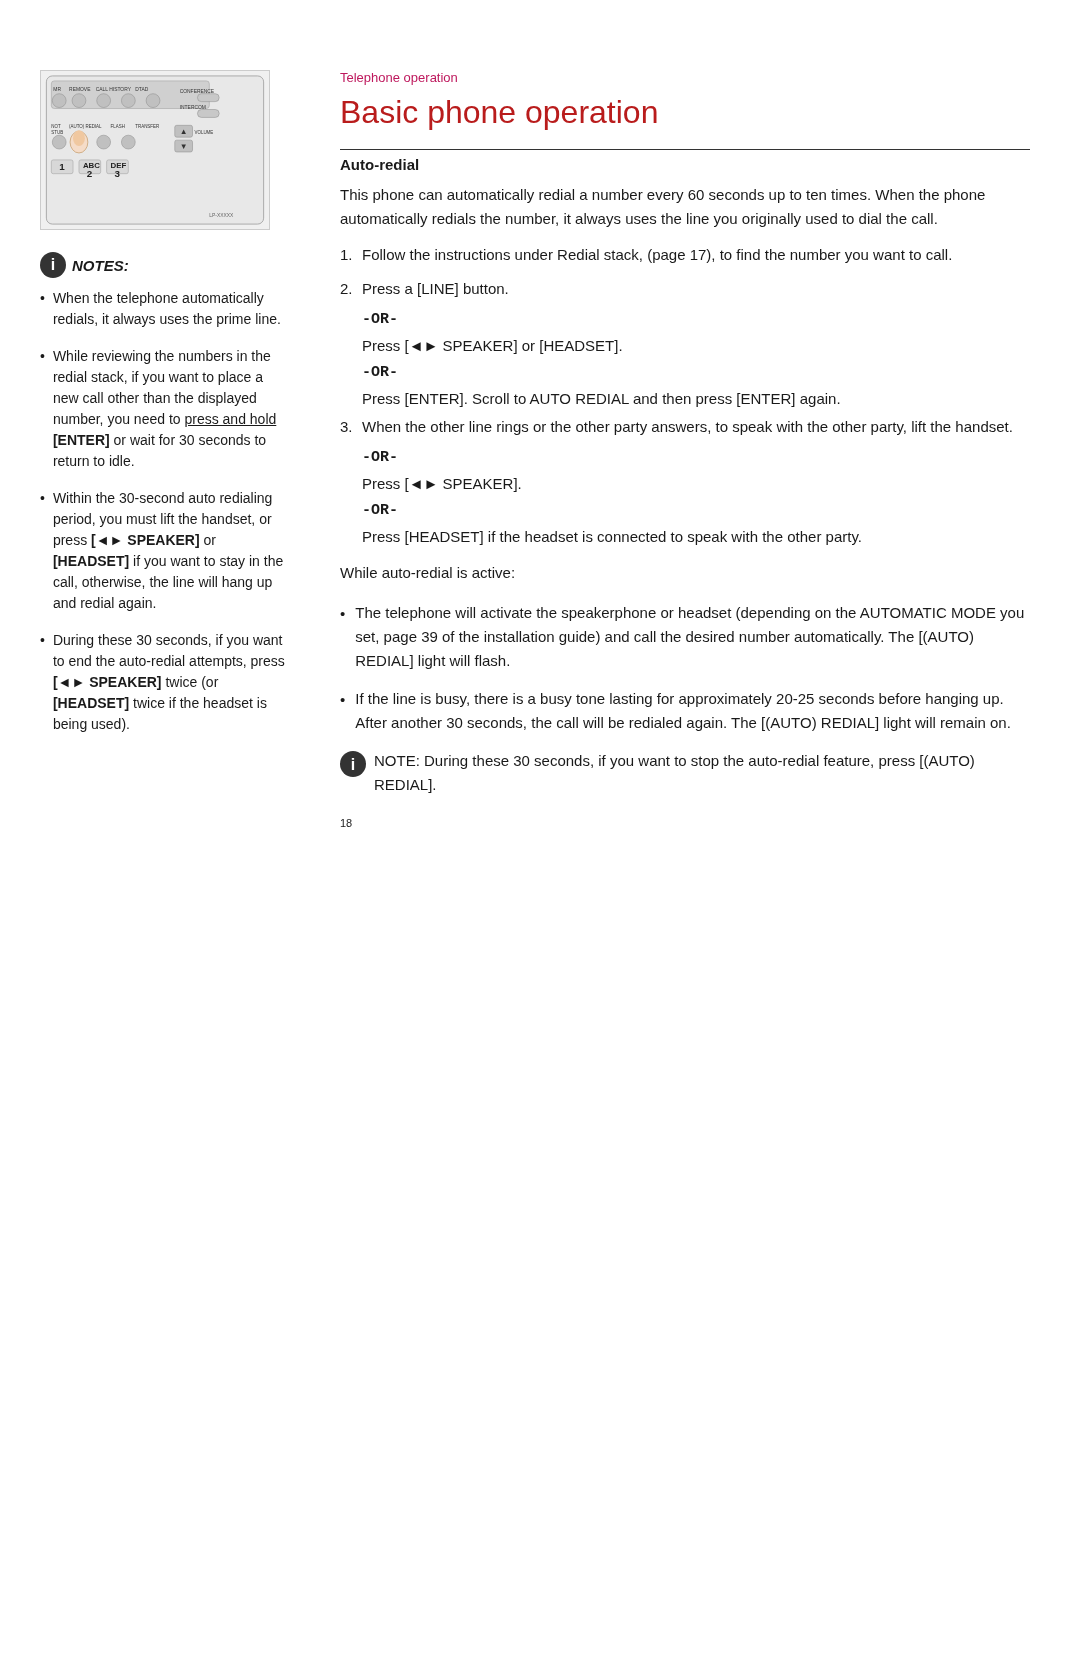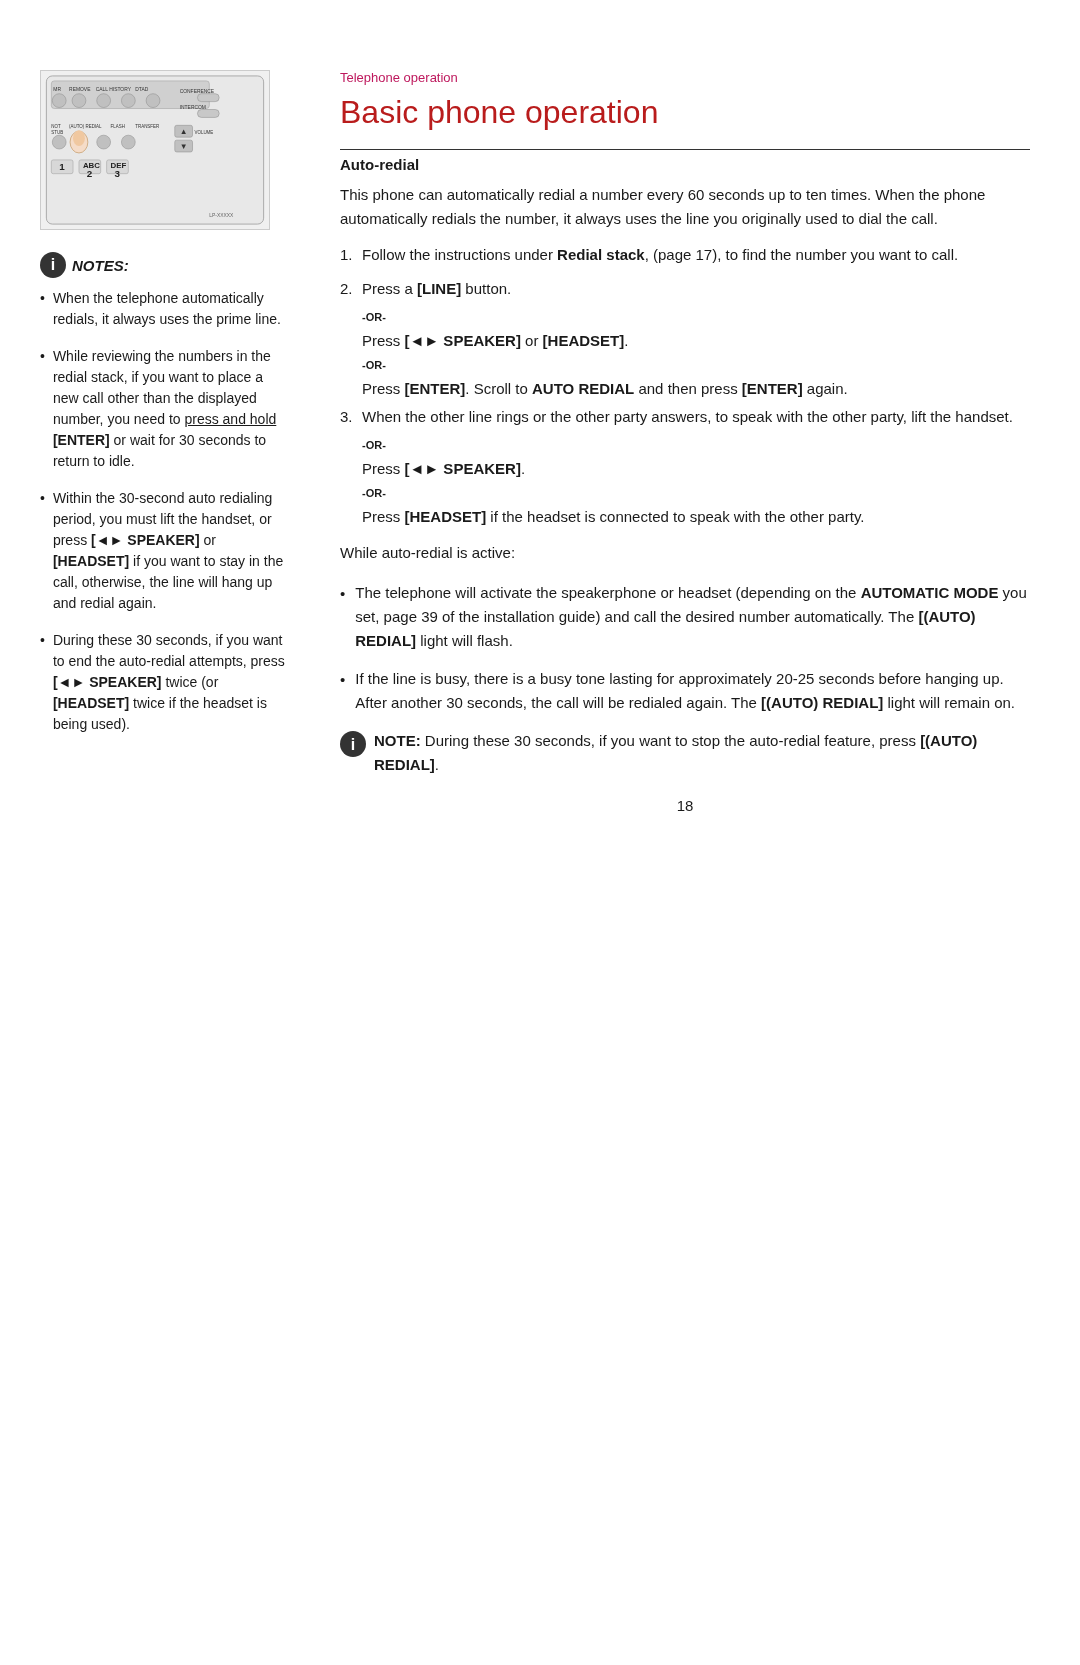--- a/index.html
+++ b/index.html
@@ -133,29 +133,30 @@
       margin-bottom: 10px;
       font-size: 15px;
       line-height: 1.6;
     }
     .list-number {
       min-width: 22px;
       font-size: 15px;
     }
     .or-line {
       font-weight: bold;
-      font-size: 11px;
+      font-size: 15px;
       margin: 6px 0 6px 22px;
+      font-family: Liberation Mono, monospace;
     }
     .press-line {
       font-size: 15px;
       line-height: 1.6;
       margin: 4px 0 4px 22px;
     }
-    .bold { font-weight: bold; }
+    .bold { font-weight: normal; }
     .bullet-list {
       list-style: none;
       padding: 0;
       margin: 16px 0 12px 0;
     }
     .bullet-list li {
       display: flex;
       align-items: flex-start;
       margin-bottom: 14px;
       font-size: 15px;
@@ -172,22 +173,22 @@
       align-items: flex-start;
       font-size: 15px;
       line-height: 1.6;
       margin: 14px 0;
     }
     .note-block .info-icon {
       margin-top: 2px;
       margin-right: 8px;
     }
     .page-number {
-      text-align: center;
-      font-size: 15px;
+      text-align: left;
+      font-size: 11px;
       margin-top: 20px;
     }
   </style>
 </head>
 <body>
 
 <div class="page">
 
   <div class="left-col">
 

